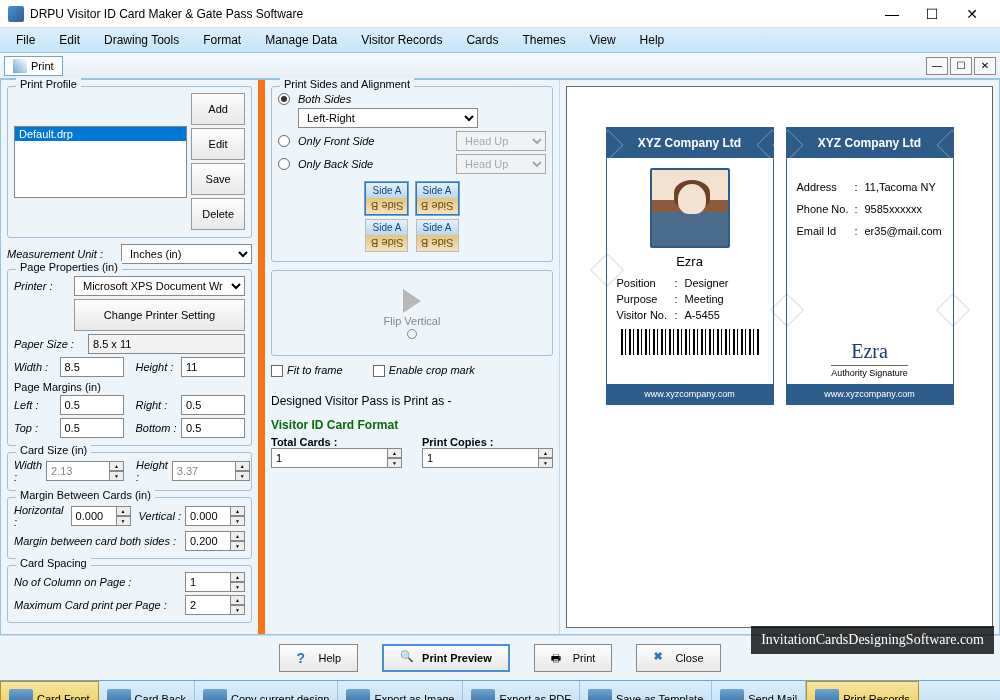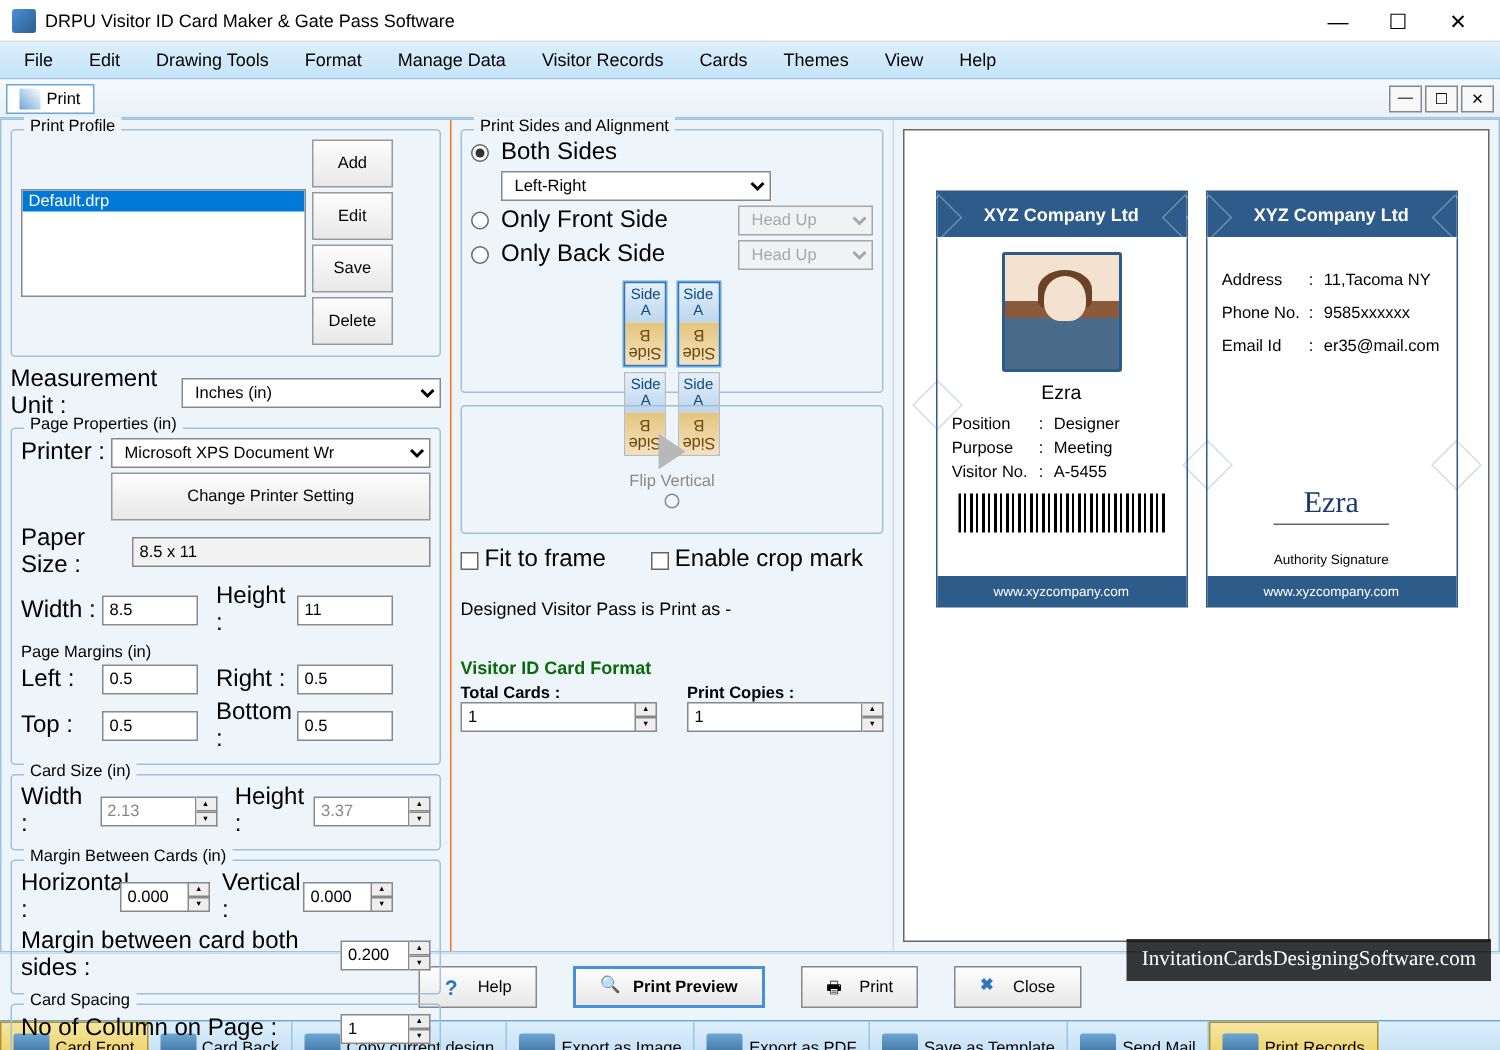--- a/index.html
+++ b/index.html
@@ -10,49 +10,49 @@
 .titlebar .win-btns { display: flex; gap: 0; }
 .titlebar .win-btn { width: 40px; height: 28px; display: flex; align-items: center; justify-content: center; font-size: 14px; color: #000; }
 .menubar { height: 22px; background: linear-gradient(#dceffc,#c5e4f9); display: flex; align-items: center; padding: 12px 6px; gap: 4px; border-bottom: 1px solid #9bc4e2; }
 .menubar .menu-item { padding: 2px 10px; color: #000; font-size: 12px; }
 .toolbar-print { height: 26px; background: linear-gradient(#f5f9fc,#e8f0f7); border-bottom: 1px solid #9bc4e2; display: flex; align-items: center; padding: 0 4px; position: relative; }
 .print-tab { display: flex; align-items: center; gap: 4px; padding: 2px 8px; border: 1px solid #6ca6d6; background: #fff; color: #000; }
 .print-tab .icon { width: 14px; height: 14px; background: linear-gradient(45deg,#6ca6d6,#fff); }
 .win-controls-inner { position: absolute; right: 4px; display: flex; gap: 2px; }
 .win-controls-inner span { width: 22px; height: 18px; border: 1px solid #888; background: #f8f8f8; display: flex; align-items: center; justify-content: center; font-size: 10px; }
 .main-area { display: flex; height: 556px; background: #edf5fb; border: 1px solid #9bc4e2; margin: 0; }
-.left-panel { width: 300px; padding: 6px; display: flex; flex-direction: column; gap: 2px; border-right: 1px solid #f97316; }
+.left-panel { width: 264px; padding: 6px; display: flex; flex-direction: column; gap: 2px; border-right: 7px solid #f97316; }
 .mid-panel { width: 295px; padding: 6px; display: flex; flex-direction: column; gap: 4px; border-right: 1px solid #c5dbed; }
 .right-panel { flex: 1; padding: 8px; background: #fff; border: 1px solid #666; margin: 6px; position: relative; display: flex; align-items: flex-start; justify-content: center; gap: 12px; padding-top: 40px; }
 .groupbox { border: 1px solid #a0c0dc; border-radius: 3px; padding: 6px 6px 4px 6px; position: relative; margin-bottom: 4px; }
 .groupbox > .legend { position: absolute; top: -9px; left: 8px; background: #edf5fb; padding: 0 4px; color: #000; font-size: 11px; }
 .row { display: flex; align-items: center; gap: 4px; margin-bottom: 3px; }
-.row label, .lbl { color: #000; font-size: 16px; }
+.row label, .lbl { color: #000; font-size: 11px; font-style: italic; }
 .btn { background: linear-gradient(#fdfdfd,#e8e8e8); border: 1px solid #999; padding: 9px 10px; font-size: 11px; min-width: 52px; text-align: center; }
 .listbox { background: #fff; border: 1px solid #888; height: 72px; width: 190px; overflow: hidden; }
 .listbox .item-sel { background: #0078d7; color: #fff; padding: 1px 4px; font-size: 11px; }
 select, .combo { background: #fff; border: 1px solid #888; height: 20px; padding: 1px 4px; font-size: 11px; }
 input[type=text], .num { background: #fff; border: 1px solid #888; height: 20px; padding: 1px 4px; font-size: 11px; width: 64px; }
 .num-disabled { background: #f2f2f2; color: #888; }
 .spinner { position: relative; display: inline-flex; }
 .spinner .sp-btns { display: flex; flex-direction: column; width: 14px; }
 .spinner .sp-btns span { flex: 1; border: 1px solid #888; border-left: none; background: #eee; font-size: 5px; text-align: center; line-height: 8px; }
 .radio { width: 12px; height: 12px; border: 1px solid #666; border-radius: 50%; display: inline-block; vertical-align: middle; margin-right: 4px; position: relative; background: #fff; }
 .radio.checked::after { content: ''; width: 6px; height: 6px; background: #333; border-radius: 50%; position: absolute; top: 2px; left: 2px; }
 .checkbox { width: 12px; height: 12px; border: 1px solid #666; display: inline-block; vertical-align: middle; margin-right: 4px; background: #fff; }
-.side-preview { display: inline-flex; flex-direction: column; border: 1px solid #bbb; margin: 2px; width: 28px; }
+.side-preview { display: inline-flex; flex-direction: column; border: 1px solid #bbb; margin: 2px; width: 43px; }
 .side-preview.sel { border: 1px solid #2e77bc; outline: 1px solid #6ca6d6; }
 .side-preview .sa { background: linear-gradient(#e6f0fa,#bcd6ed); color: #0a4b82; text-align: center; font-size: 10px; padding: 2px 0; }
 .side-preview .sb { background: linear-gradient(#f4e2c0,#e4c57e); color: #6b4a0e; text-align: center; font-size: 10px; padding: 2px 0; transform: scaleY(-1); }
 .side-preview .sb span { transform: scaleX(-1); display: inline-block; }
 .flip-btn { display: flex; flex-direction: column; align-items: center; gap: 2px; width: 90px; }
 .flip-btn .tri { width: 0; height: 0; border-left: 12px solid transparent; border-right: 12px solid transparent; border-bottom: 18px solid #b8b8b8; }
 .flip-btn .tri.right { border-left: 18px solid #b8b8b8; border-top: 12px solid transparent; border-bottom: 12px solid transparent; border-right: none; }
 .flip-btn .rd { width: 10px; height: 10px; border: 1px solid #888; border-radius: 50%; }
-.section-hdr { color: #0a6a0a; font-weight: bold; font-size: 12px; margin-top: 21px; }
+.section-hdr { color: #0a6a0a; font-weight: bold; font-size: 12px; margin-top: 6px; }
 .bottom-buttons { display: flex; gap: 24px; justify-content: center; padding: 8px; background: #edf5fb; border-top: 1px solid #c5dbed; }
 .bottom-buttons .bbtn { display: flex; align-items: center; gap: 6px; padding: 4px 16px; border: 1px solid #888; background: linear-gradient(#fdfdfd,#e8e8e8); font-size: 12px; }
 .bottom-buttons .bbtn.primary { border: 2px solid #4a90d9; }
 .bbtn .ic { width: 16px; height: 16px; }
 .watermark { position: absolute; bottom: 46px; right: 6px; background: rgba(0,0,0,0.78); color: #fff; padding: 6px 10px; font-size: 14px; font-family: Georgia, serif; }
 .statusbar { height: 36px; background: linear-gradient(#dceffc,#b8d8f0); display: flex; align-items: center; gap: 0; border-top: 1px solid #6ca6d6; }
 .statusbar .sbtn { display: flex; align-items: center; gap: 4px; padding: 4px 8px; border-right: 1px solid #9bc4e2; height: 100%; font-size: 11px; }
 .statusbar .sbtn .sic { width: 24px; height: 20px; background: linear-gradient(#6ca6d6,#2e5c8a); border-radius: 2px; }
 .statusbar .sbtn.sel { background: linear-gradient(#f5e6a0,#eac850); border: 1px solid #b89020; }
 
@@ -66,21 +66,21 @@
 .idcard .photo::after { content: ''; position: absolute; top: 14px; left: 26px; width: 28px; height: 30px; background: #f4e2d0; border-radius: 50% 50% 40% 40%; }
 .idcard .photo::before { content: ''; position: absolute; top: 10px; left: 22px; width: 36px; height: 26px; background: #6b4226; border-radius: 50% 50% 20% 20%; }
 .idcard .name { text-align: center; font-size: 13px; margin: 2px 0 6px; }
 .idcard .fields { padding: 0 10px; font-size: 10px; line-height: 16px; }
 .idcard .fields .fr { display: flex; }
 .idcard .fields .fk { width: 58px; }
 .idcard .fields .fc { width: 10px; }
 .idcard .barcode { height: 26px; margin: 6px 14px 4px; background: repeating-linear-gradient(90deg,#000 0,#000 2px,#fff 2px,#fff 4px,#000 4px,#000 5px,#fff 5px,#fff 8px); }
 .idcard .sig-area { flex: 1; display: flex; flex-direction: column; align-items: center; justify-content: flex-end; padding-bottom: 6px; }
 .idcard .sig { font-family: 'Brush Script MT', cursive; font-size: 20px; color: #1a3a6e; }
-.idcard .sig-lbl { font-size: 9px; border-top: 1px solid #666; padding-top: 18px; margin-top: 2px; }
+.idcard .sig-lbl { font-size: 9px; border-top: 1px solid #666; padding-top: 2px; margin-top: 2px; }
 .idcard .diamond { position: absolute; width: 24px; height: 24px; border: 1px solid rgba(46,92,138,0.2); transform: rotate(45deg); }
 </style>
 </head>
 <body>
 
 <div class="titlebar">
   <div class="app-icon"></div>
   <div class="title">DRPU Visitor ID Card Maker &amp; Gate Pass Software</div>
   <div class="win-btns">
     <div class="win-btn">—</div>

